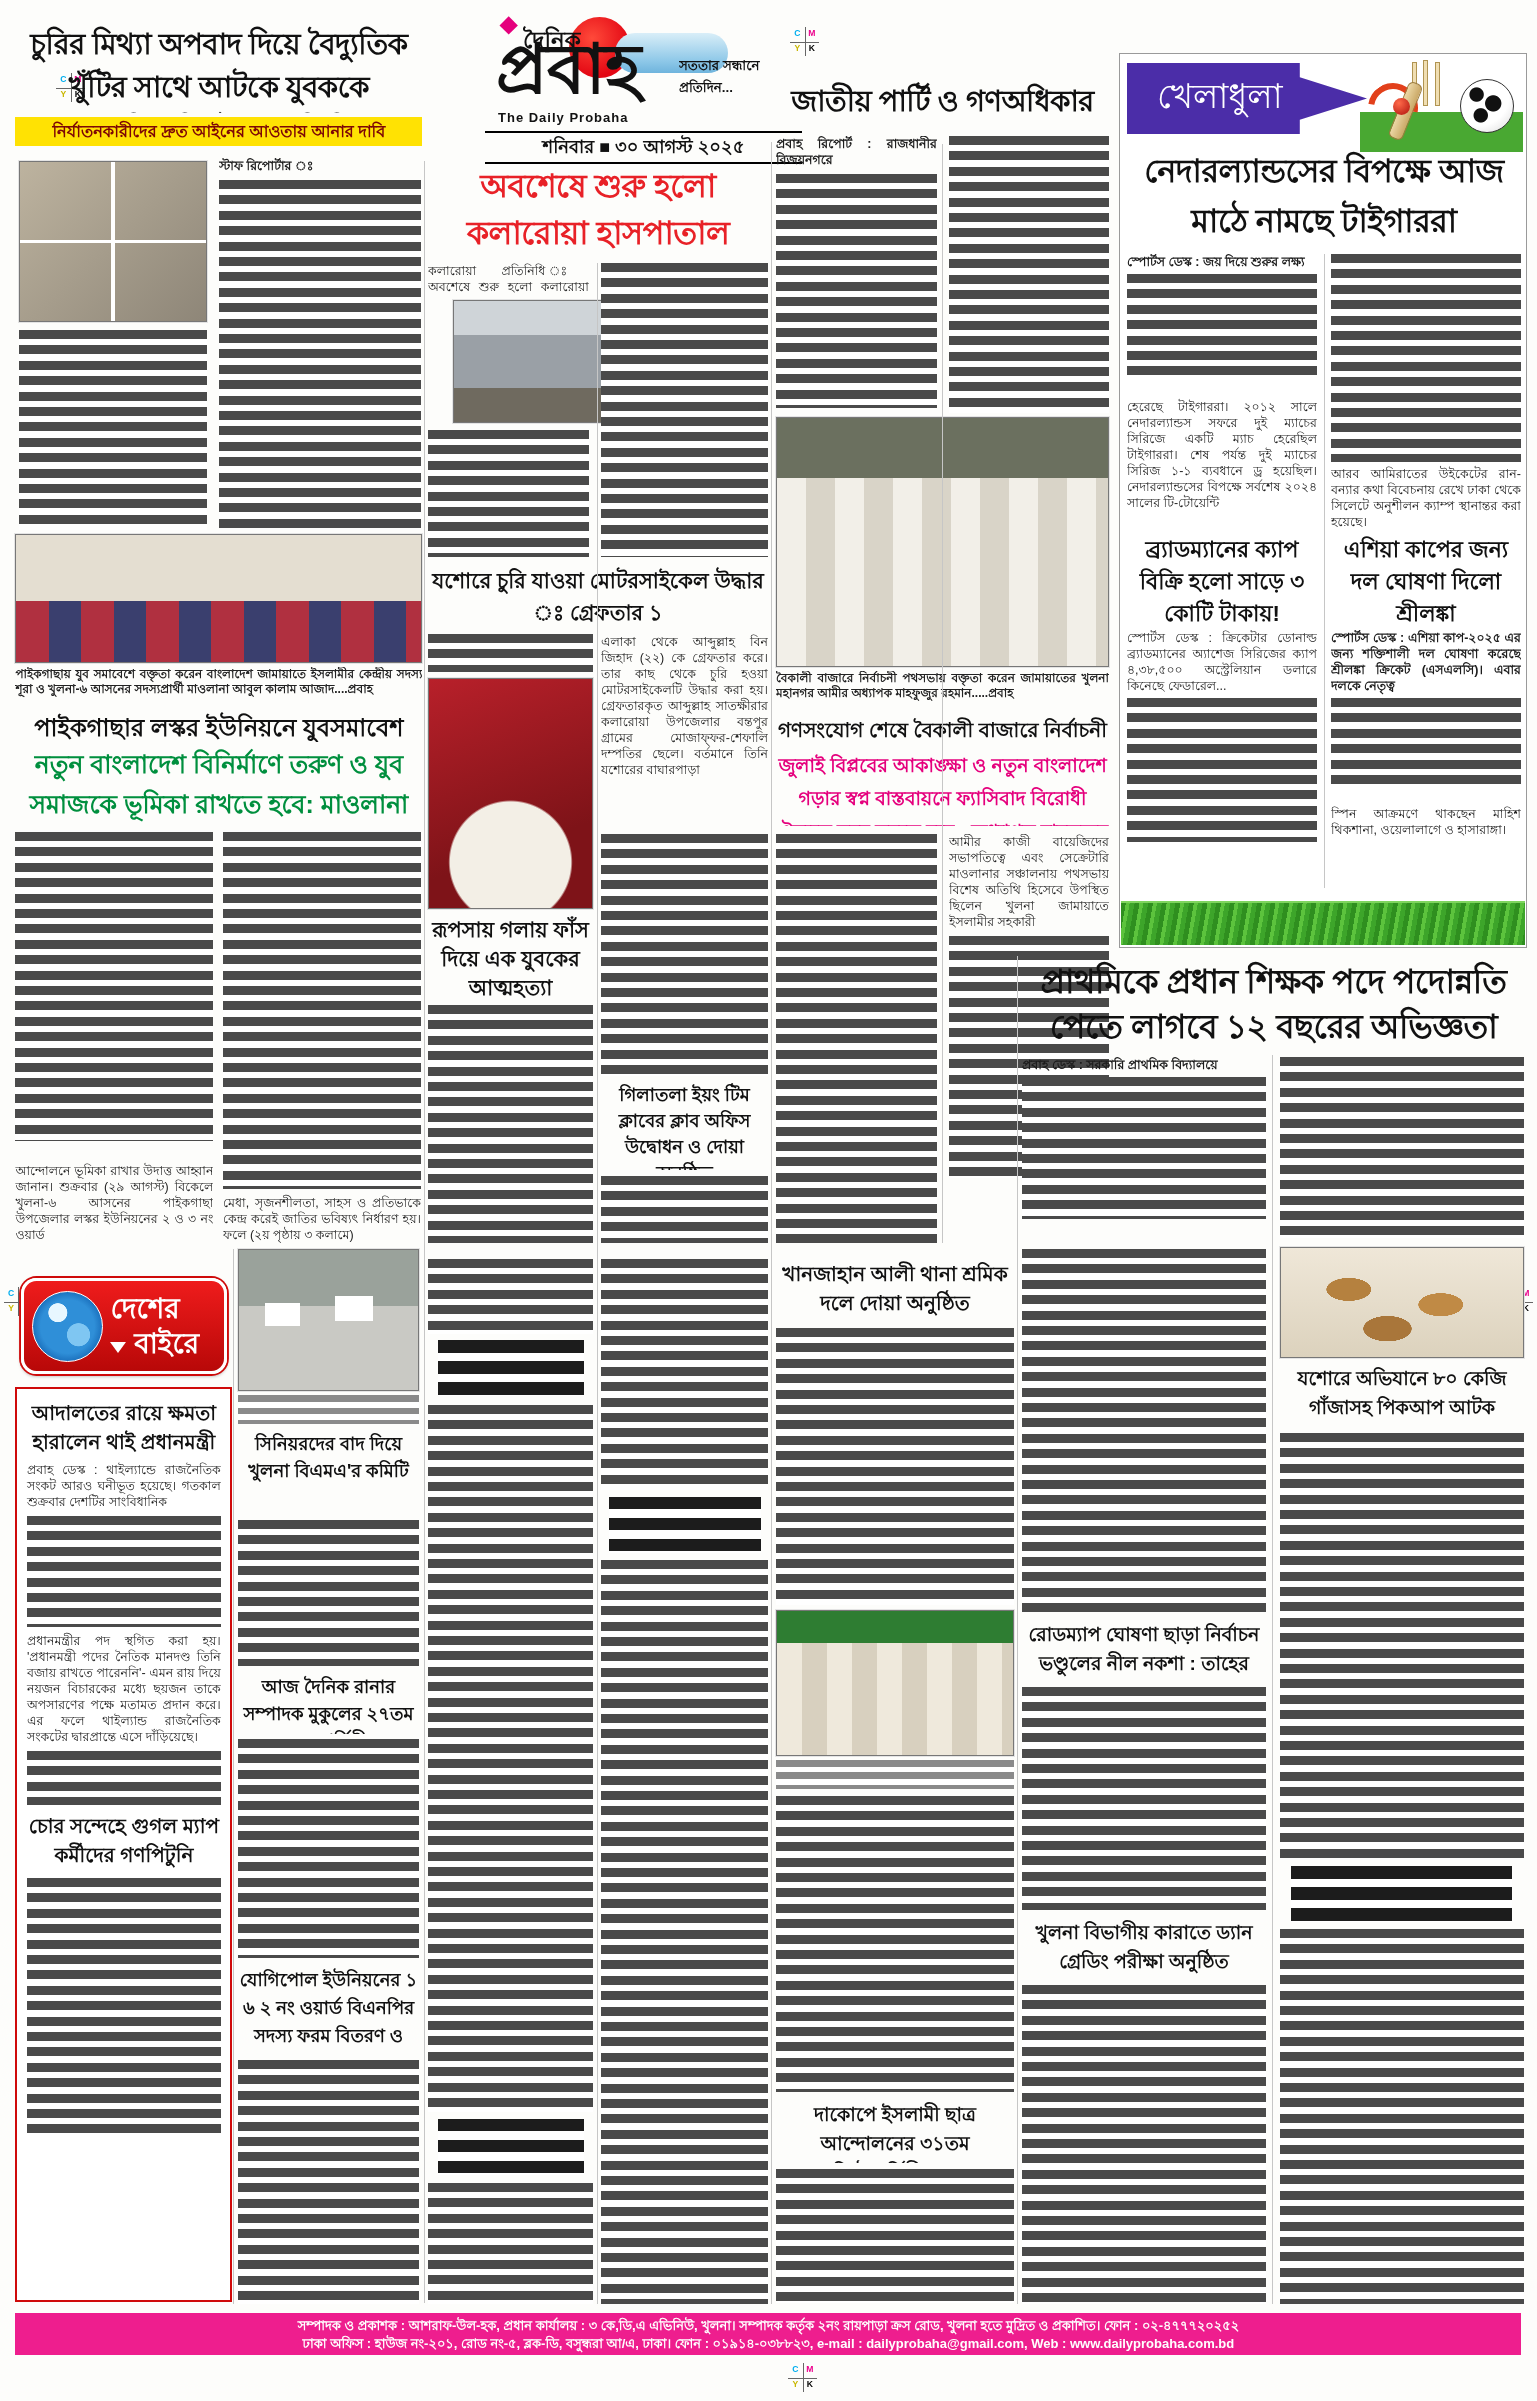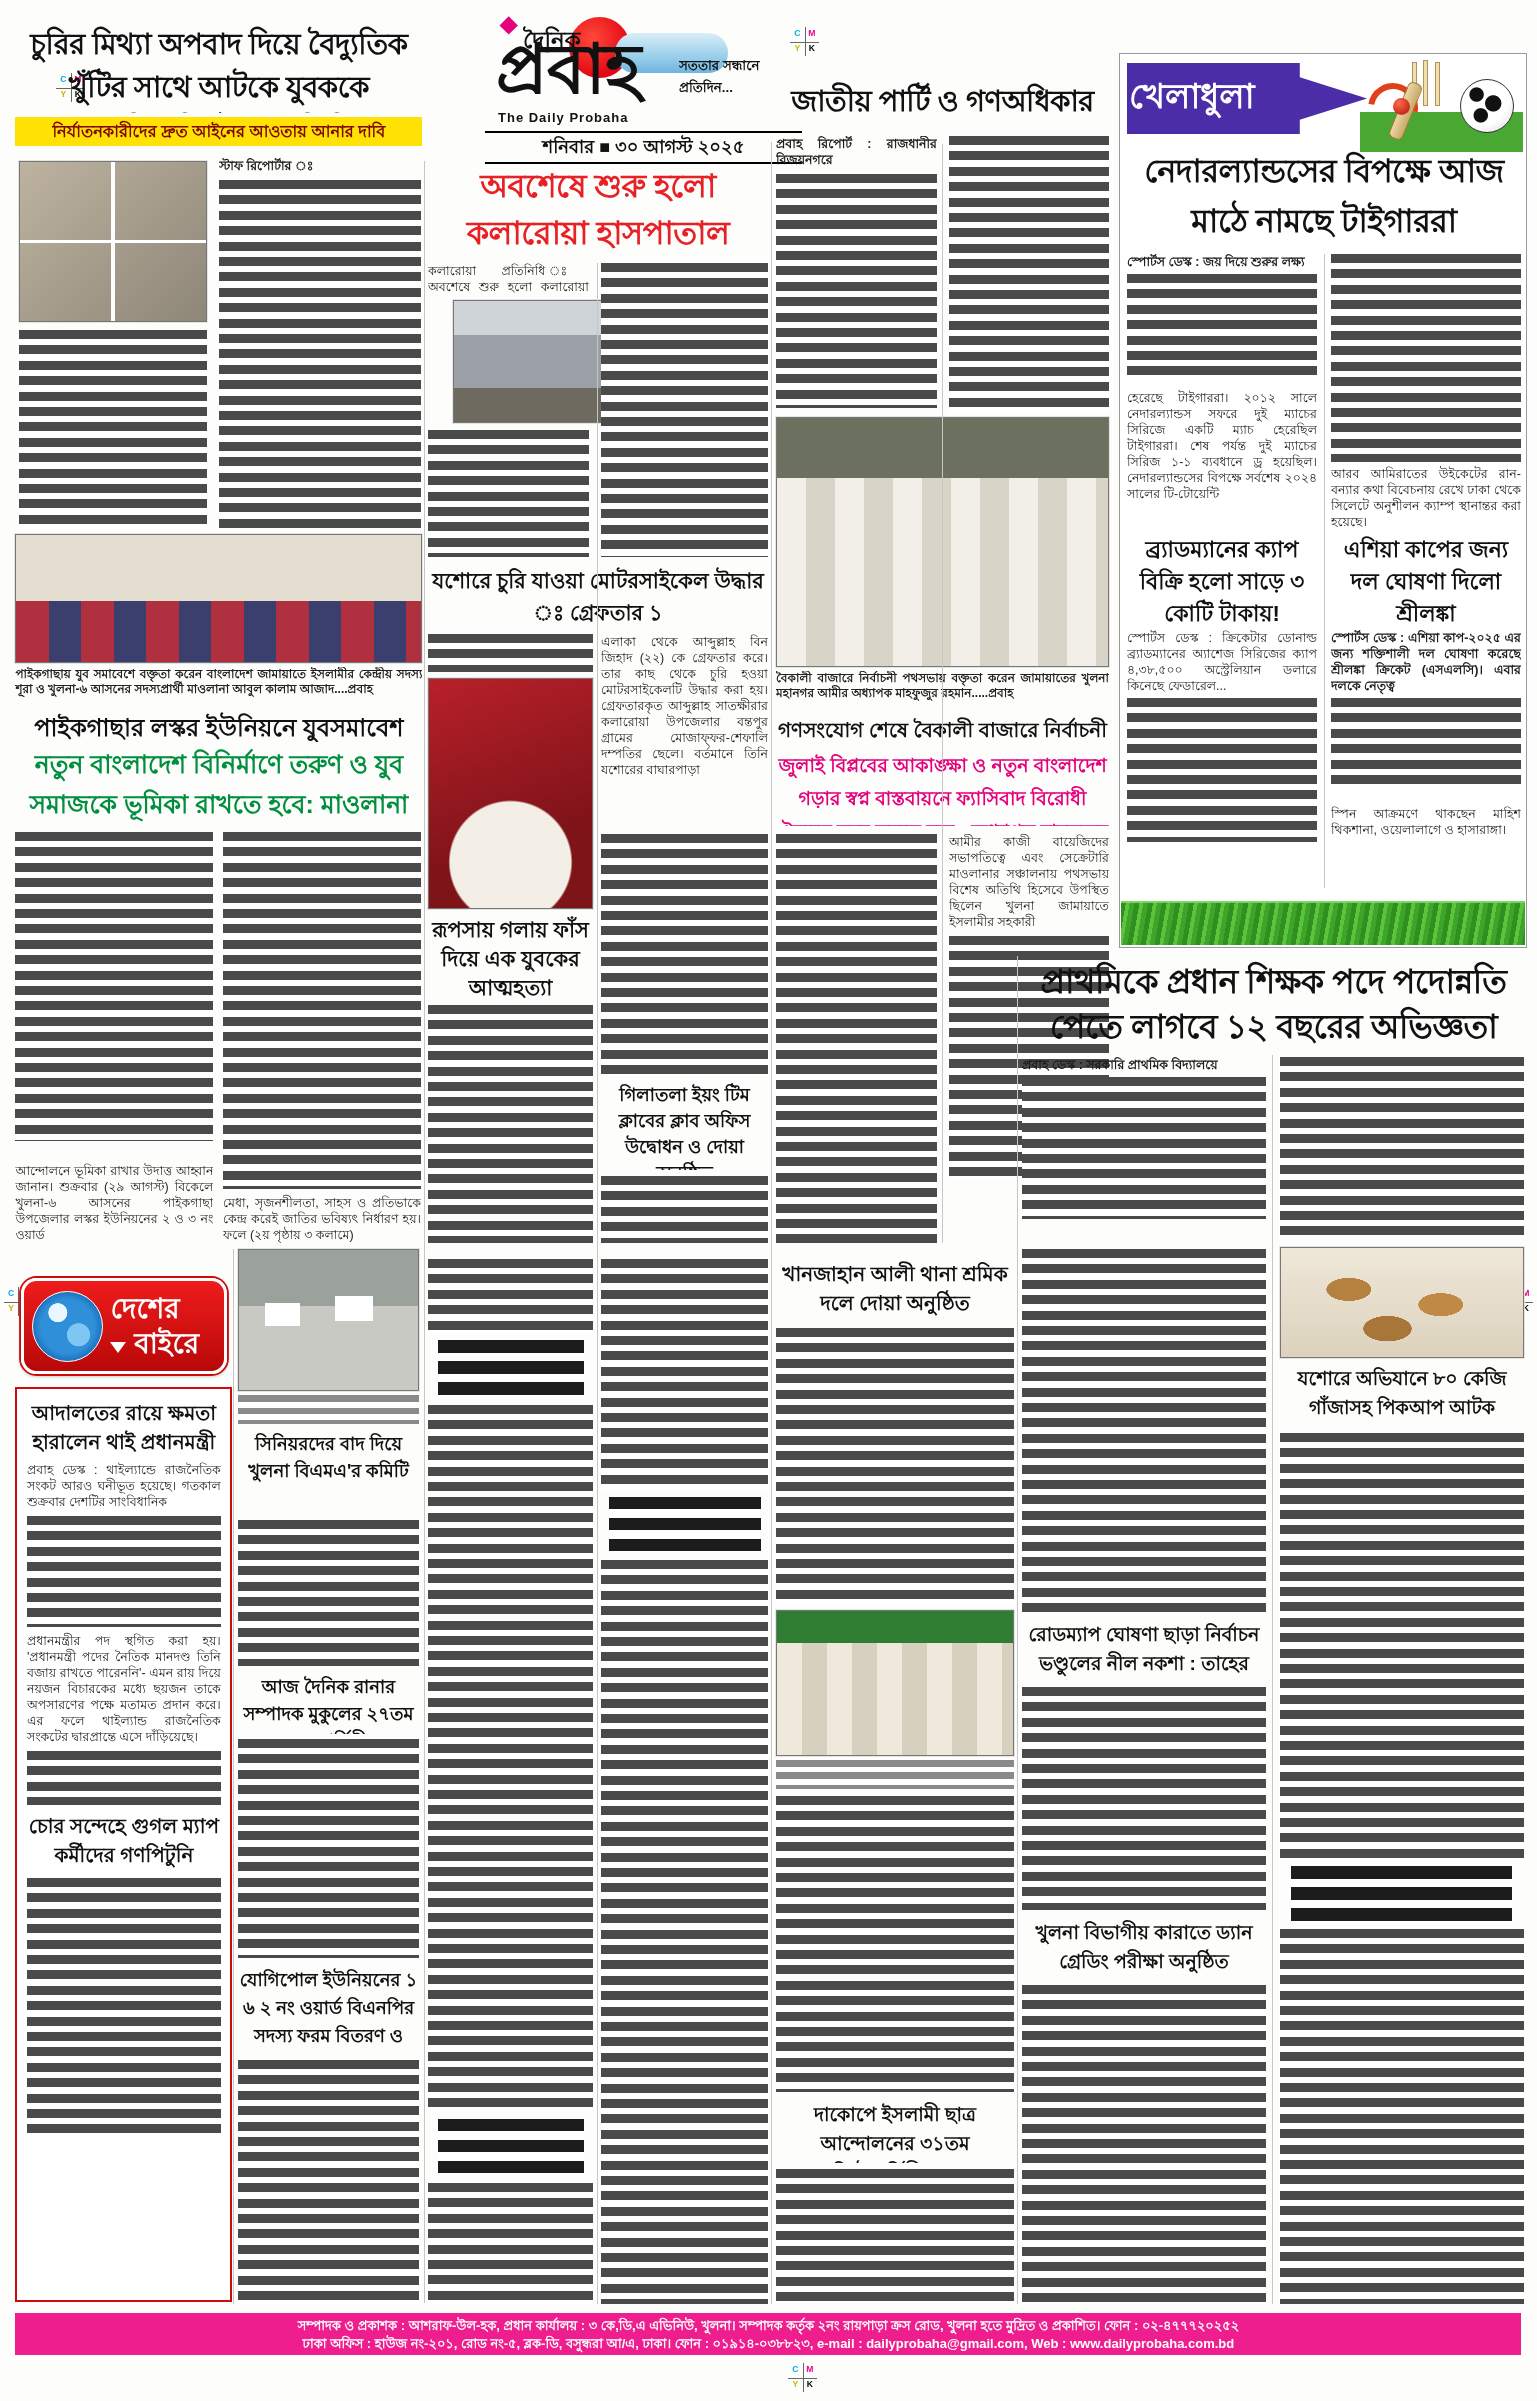--- a/index.html
+++ b/index.html
@@ -219,37 +219,37 @@
 <div class="abs gk" style="left:776px;top:1328px;width:238px;height:277px"></div>
 <div class="abs photo" style="left:776px;top:1610px;width:238px;height:146px;background:
   linear-gradient(#2e7d32 0 22%,transparent 22%),
   repeating-linear-gradient(90deg,#efe9dc 0 25px,#d8d0bf 25px 50px)"></div>
 <div class="abs gk-light" style="left:776px;top:1760px;width:238px;height:29px"></div>
 <div class="abs gk" style="left:776px;top:1796px;width:238px;height:296px"></div>
 <div class="abs c b" style="left:776px;top:2100px;width:238px;height:63px;font-size:19px;line-height:29px">দাকোপে ইসলামী ছাত্র আন্দোলনের ৩১তম প্রতিষ্ঠাবার্ষিকী পালন</div>
 <div class="abs gk" style="left:776px;top:2169px;width:238px;height:134px"></div>
 
 <div class="abs sports-box" style="left:1119px;top:53px;width:408px;height:895px"></div>
-<div class="abs sports-banner" style="left:1127px;top:63px;width:240px;height:71px;font-size:34px;font-weight:bold;padding-left:2px">
+<div class="abs sports-banner" style="left:1127px;top:63px;width:240px;height:71px;font-size:34px;font-weight:normal;padding-left:30px">
   <span>খেলাধুলা</span>
 </div>
 <div class="abs" style="left:1360px;top:56px;width:163px;height:96px;background:linear-gradient(transparent 58%,#49a832 58%)">
   <div class="abs stump" style="left:52px;top:5.8px;width:4.8px;height:44px"></div>
   <div class="abs stump" style="left:63px;top:3.8px;width:4.8px;height:46px"></div>
   <div class="abs stump" style="left:75px;top:5.8px;width:4.8px;height:44px"></div>
   <div class="abs swoosh" style="left:7.7px;top:27px;width:50px;height:50px"></div>
   <div class="abs bat" style="left:38px;top:25px;width:15.4px;height:60px"></div>
   <div class="abs cricket-ball" style="left:33px;top:42px;width:17.3px;height:17.3px"></div>
   <div class="abs football" style="left:100px;top:23px;width:54px;height:54px"></div>
 </div>
 <div class="abs c head-xl" style="left:1127px;top:146px;width:394px;height:102px;font-size:32px;line-height:50px">নেদারল্যান্ডসের বিপক্ষে আজ মাঠে নামছে টাইগাররা</div>
 <div class="abs" style="left:1127px;top:254px;width:190px;height:273px">
   <div class="snippet j"><span class="byline">স্পোর্টস ডেস্ক : জয় দিয়ে শুরুর লক্ষ্য</span></div>
   <div class="gk" style="height:106px;margin-top:3.8px"></div>
-  <div class="snippet j" style="margin-top:10px">হেরেছে টাইগাররা। ২০১২ সালে নেদারল্যান্ডস সফরে দুই ম্যাচের সিরিজে একটি ম্যাচ হেরেছিল টাইগাররা। শেষ পর্যন্ত দুই ম্যাচের সিরিজ ১-১ ব্যবধানে ড্র হয়েছিল। নেদারল্যান্ডসের বিপক্ষে সর্বশেষ ২০২৪ সালের টি-টোয়েন্টি</div>
+  <div class="snippet j" style="margin-top:19px">হেরেছে টাইগাররা। ২০১২ সালে নেদারল্যান্ডস সফরে দুই ম্যাচের সিরিজে একটি ম্যাচ হেরেছিল টাইগাররা। শেষ পর্যন্ত দুই ম্যাচের সিরিজ ১-১ ব্যবধানে ড্র হয়েছিল। নেদারল্যান্ডসের বিপক্ষে সর্বশেষ ২০২৪ সালের টি-টোয়েন্টি</div>
 </div>
 <div class="abs" style="left:1331px;top:254px;width:190px;height:273px">
   <div class="gk" style="height:208px"></div>
   <div class="snippet j" style="margin-top:3.8px">আরব আমিরাতের উইকেটের রান-বন্যার কথা বিবেচনায় রেখে ঢাকা থেকে সিলেটে অনুশীলন ক্যাম্প স্থানান্তর করা হয়েছে।</div>
 </div>
 <div class="abs c b" style="left:1127px;top:534px;width:190px;height:92px;font-size:22px;line-height:32px">ব্র্যাডম্যানের ক্যাপ বিক্রি হলো সাড়ে ৩ কোটি টাকায়!</div>
 <div class="abs" style="left:1127px;top:630px;width:190px;height:261px">
   <div class="snippet j">স্পোর্টস ডেস্ক : ক্রিকেটার ডোনাল্ড ব্র্যাডম্যানের অ্যাশেজ সিরিজের ক্যাপ ৪,৩৮,৫০০ অস্ট্রেলিয়ান ডলারে কিনেছে ফেডারেল...</div>
   <div class="gk" style="height:144px;margin-top:3.8px"></div>
 </div>

